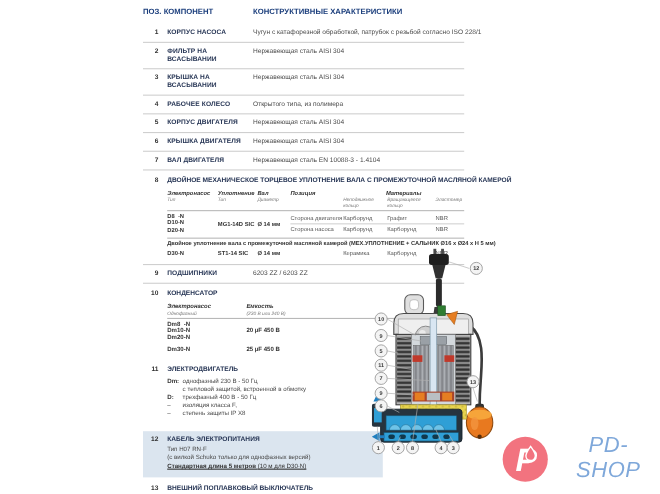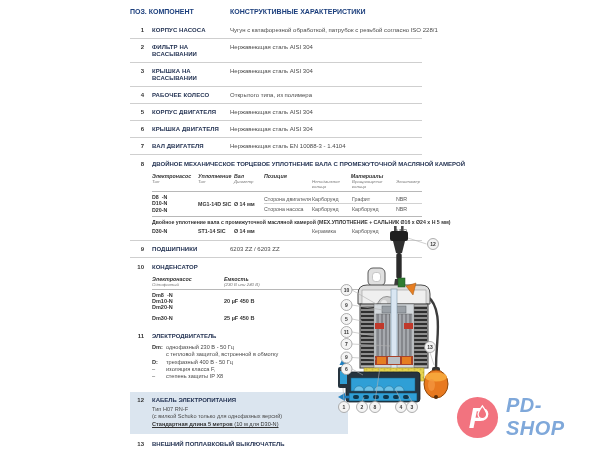--- a/index.html
+++ b/index.html
@@ -57,21 +57,21 @@
   
   .fs{display:flex;margin-top:7px;}
   
   .pump{position:absolute;left:338px;top:226px;width:195px;height:223px;}
   .co-line{stroke:#b0b0b0;stroke-width:.6;}
   .co-circ{fill:#f4f4f4;stroke:#9a9a9a;stroke-width:.8;}
   .co-num{font-family:"Liberation Sans",sans-serif;font-size:5px;font-weight:bold;fill:#333;text-anchor:middle;}
   
   .logo{position:absolute;left:456px;top:394px;display:flex;align-items:center;gap:7px;cursor:pointer;}
   .logo-icon{width:43px;height:43px;flex:none;}
-  .logo-text{font-size:20px;font-weight:bold;font-style:italic;color:#7fa8da;letter-spacing:.5px;}
+  .logo-text{font-size:20px;font-weight:normal;font-style:italic;color:#7fa8da;letter-spacing:.5px;text-align:center;}
 </style>
 </head>
 <body>
 
 <div class="page">
 
   <div class="doc">
     <div class="thead">
       <span class="h1">ПОЗ. КОМПОНЕНТ</span>
       <span class="h2">КОНСТРУКТИВНЫЕ ХАРАКТЕРИСТИКИ</span>

